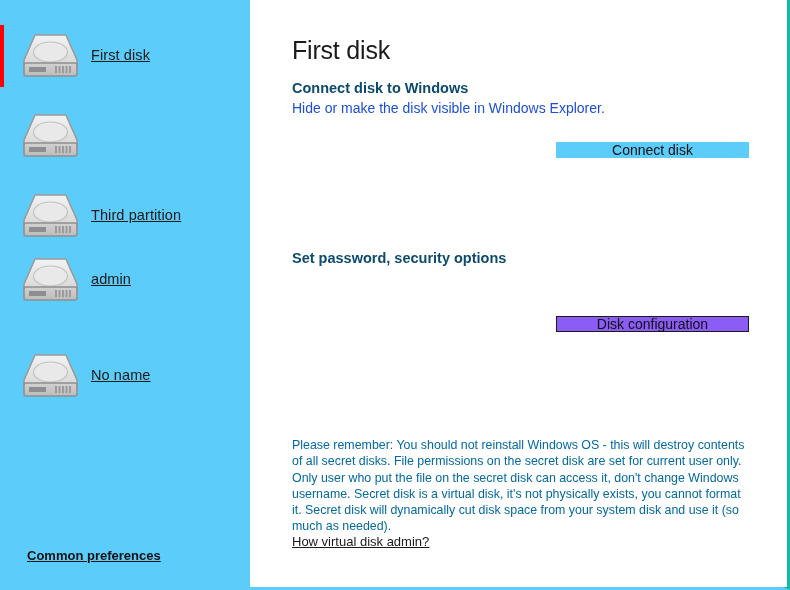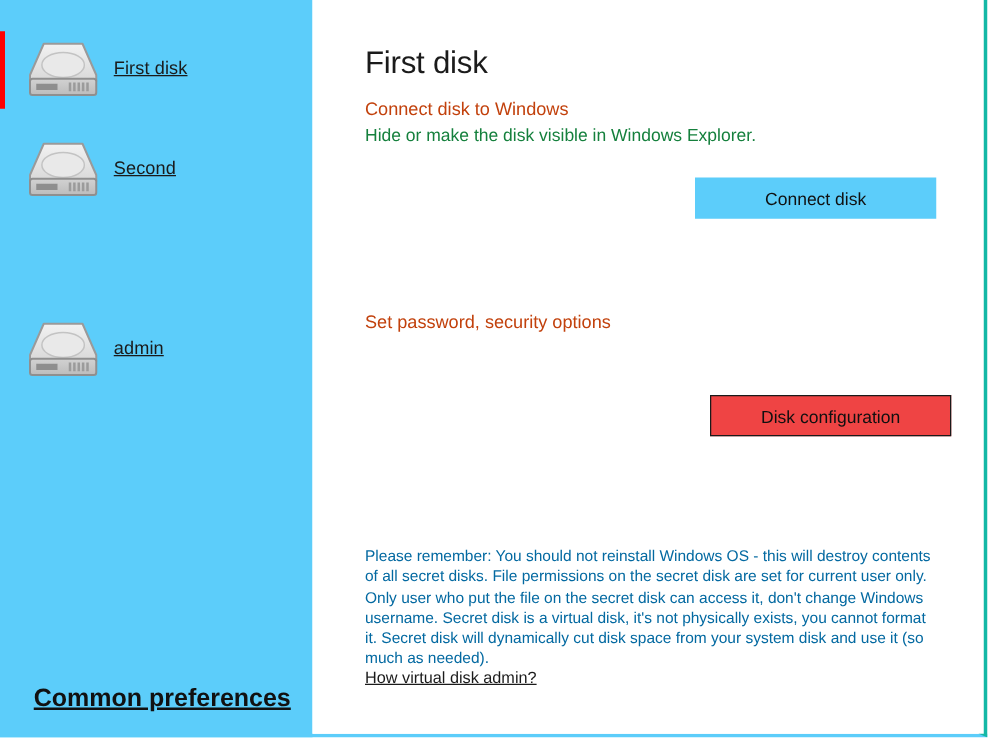--- a/index.html
+++ b/index.html
@@ -72,21 +72,21 @@
     color: #1a1a1a;
     text-decoration: underline;
     white-space: nowrap;
     letter-spacing: 0.1px;
   }
 
   #common-prefs {
     position: absolute;
     left: 27px;
     top: 548px;
-    font-size: 20px;
+    font-size: 13px;
     font-weight: bold;
     color: #111111;
     text-decoration: underline;
     cursor: pointer;
     white-space: nowrap;
   }
 
   
   #titlebar {
     position: absolute;
@@ -112,60 +112,59 @@
     top: 36px;
     font-size: 25px;
     color: #1b1b1b;
     letter-spacing: -0.2px;
   }
 
   .section-head {
     position: absolute;
     left: 42px;
     font-size: 14.5px;
-    font-weight: normal;
-    color: #c2410c;
+    font-weight: bold;
+    color: #0c4a6e;
     white-space: nowrap;
   }
   .section-sub {
     position: absolute;
     left: 42px;
     font-size: 14px;
-    color: #15803d;
+    color: #1d4ed8;
     white-space: nowrap;
   }
 
   #sec1-head { top: 80px; }
   #sec1-sub  { top: 100px; }
   #sec2-head { top: 250px; }
   #sec2-sub  { top: 270px; }
 
   .action-btn {
     position: absolute;
     left: 306px;
     width: 193px;
-    height: 33px;
+    height: 16px;
     display: flex;
     align-items: center;
     justify-content: center;
     font-size: 14px;
     cursor: pointer;
     box-sizing: border-box;
     color: #101010;
   }
   #btn-connect {
     top: 142px;
     background: #5ccdfa;
     border: none;
   }
   #btn-diskconfig {
     top: 316px;
-    background: #ef4444;
+    background: #8b5cf6;
     border: 1px solid #1a1a1a;
-    margin-left: 12px;
   }
 
   #fineprint {
     position: absolute;
     left: 42px;
     top: 437px;
     width: 455px;
     font-size: 12.4px;
     line-height: 16.3px;
     color: #0369a1;
@@ -229,43 +228,78 @@
           <rect x="7" y="35" width="17" height="5" fill="#8e8e8e"></rect>
           <g fill="#9b9b9b">
             <rect x="33" y="34" width="2" height="7"></rect>
               <rect x="36.5" y="34" width="2" height="7"></rect>
             <rect x="40" y="34" width="2" height="7"></rect>
               <rect x="43.5" y="34" width="2" height="7"></rect>
             <rect x="47" y="34" width="2" height="7"></rect>
           </g>
         </svg>
       </div>
-      <div class="disk-label">Second</div>
-    </div>
-
+    </div>
+
+    <div class="disk-item" style="top:175px">
+      <div class="disk-icon-wrap">
+        <svg width="57" height="47" viewBox="0 0 57 47" xmlns="http://www.w3.org/2000/svg">
+          <path d="M13,3 L44,3 L55,28 L55,33 L2,33 L2,28 Z" fill="url(#topg)" stroke="#9a9a9a" stroke-width="1.6" stroke-linejoin="round"></path>
+          <ellipse cx="28.5" cy="20" rx="17" ry="10" fill="#e9e9e9" stroke="#c3c3c3" stroke-width="1.2"></ellipse>
+          <rect x="2" y="31" width="53" height="13" rx="2" fill="url(#botg)" stroke="#8f8f8f" stroke-width="1.6"></rect>
+          <rect x="7" y="35" width="17" height="5" fill="#8e8e8e"></rect>
+          <g fill="#9b9b9b">
+            <rect x="33" y="34" width="2" height="7"></rect>
+              <rect x="36.5" y="34" width="2" height="7"></rect>
+            <rect x="40" y="34" width="2" height="7"></rect>
+              <rect x="43.5" y="34" width="2" height="7"></rect>
+            <rect x="47" y="34" width="2" height="7"></rect>
+          </g>
+        </svg>
+      </div>
+      <div class="disk-label">Third partition</div>
+    </div>
 
     <div class="disk-item" style="top:239px">
       <div class="disk-icon-wrap">
         <svg width="57" height="47" viewBox="0 0 57 47" xmlns="http://www.w3.org/2000/svg">
           <path d="M13,3 L44,3 L55,28 L55,33 L2,33 L2,28 Z" fill="url(#topg)" stroke="#9a9a9a" stroke-width="1.6" stroke-linejoin="round"></path>
           <ellipse cx="28.5" cy="20" rx="17" ry="10" fill="#e9e9e9" stroke="#c3c3c3" stroke-width="1.2"></ellipse>
           <rect x="2" y="31" width="53" height="13" rx="2" fill="url(#botg)" stroke="#8f8f8f" stroke-width="1.6"></rect>
           <rect x="7" y="35" width="17" height="5" fill="#8e8e8e"></rect>
           <g fill="#9b9b9b">
             <rect x="33" y="34" width="2" height="7"></rect>
               <rect x="36.5" y="34" width="2" height="7"></rect>
             <rect x="40" y="34" width="2" height="7"></rect>
               <rect x="43.5" y="34" width="2" height="7"></rect>
             <rect x="47" y="34" width="2" height="7"></rect>
           </g>
         </svg>
       </div>
       <div class="disk-label">admin</div>
     </div>
 
+    <div class="disk-item" style="top:335px">
+      <div class="disk-icon-wrap">
+        <svg width="57" height="47" viewBox="0 0 57 47" xmlns="http://www.w3.org/2000/svg">
+          <path d="M13,3 L44,3 L55,28 L55,33 L2,33 L2,28 Z" fill="url(#topg)" stroke="#9a9a9a" stroke-width="1.6" stroke-linejoin="round"></path>
+          <ellipse cx="28.5" cy="20" rx="17" ry="10" fill="#e9e9e9" stroke="#c3c3c3" stroke-width="1.2"></ellipse>
+          <rect x="2" y="31" width="53" height="13" rx="2" fill="url(#botg)" stroke="#8f8f8f" stroke-width="1.6"></rect>
+          <rect x="7" y="35" width="17" height="5" fill="#8e8e8e"></rect>
+          <g fill="#9b9b9b">
+            <rect x="33" y="34" width="2" height="7"></rect>
+              <rect x="36.5" y="34" width="2" height="7"></rect>
+            <rect x="40" y="34" width="2" height="7"></rect>
+              <rect x="43.5" y="34" width="2" height="7"></rect>
+            <rect x="47" y="34" width="2" height="7"></rect>
+          </g>
+        </svg>
+      </div>
+      <div class="disk-label">No name</div>
+    </div>
 
     <div id="common-prefs">Common preferences</div>
   </div>
 
   <div id="main">
 
     <div id="titlebar">
       
       
       

